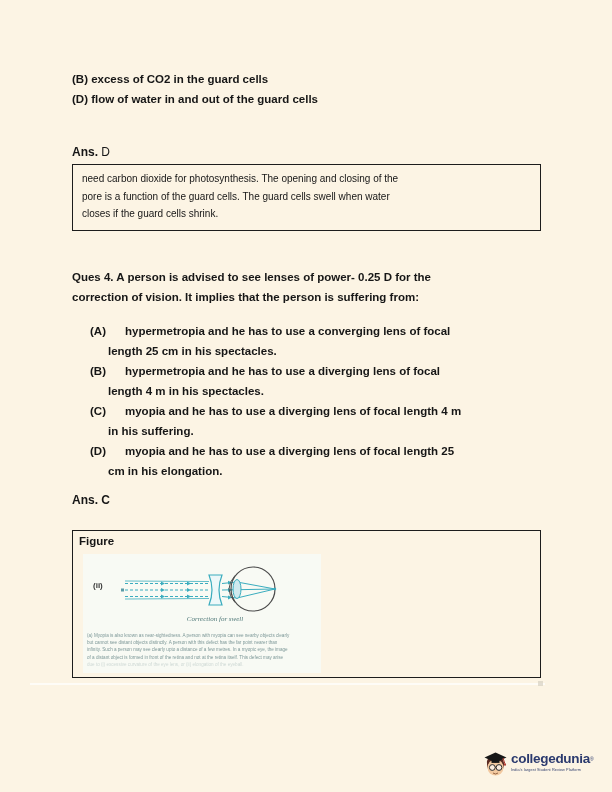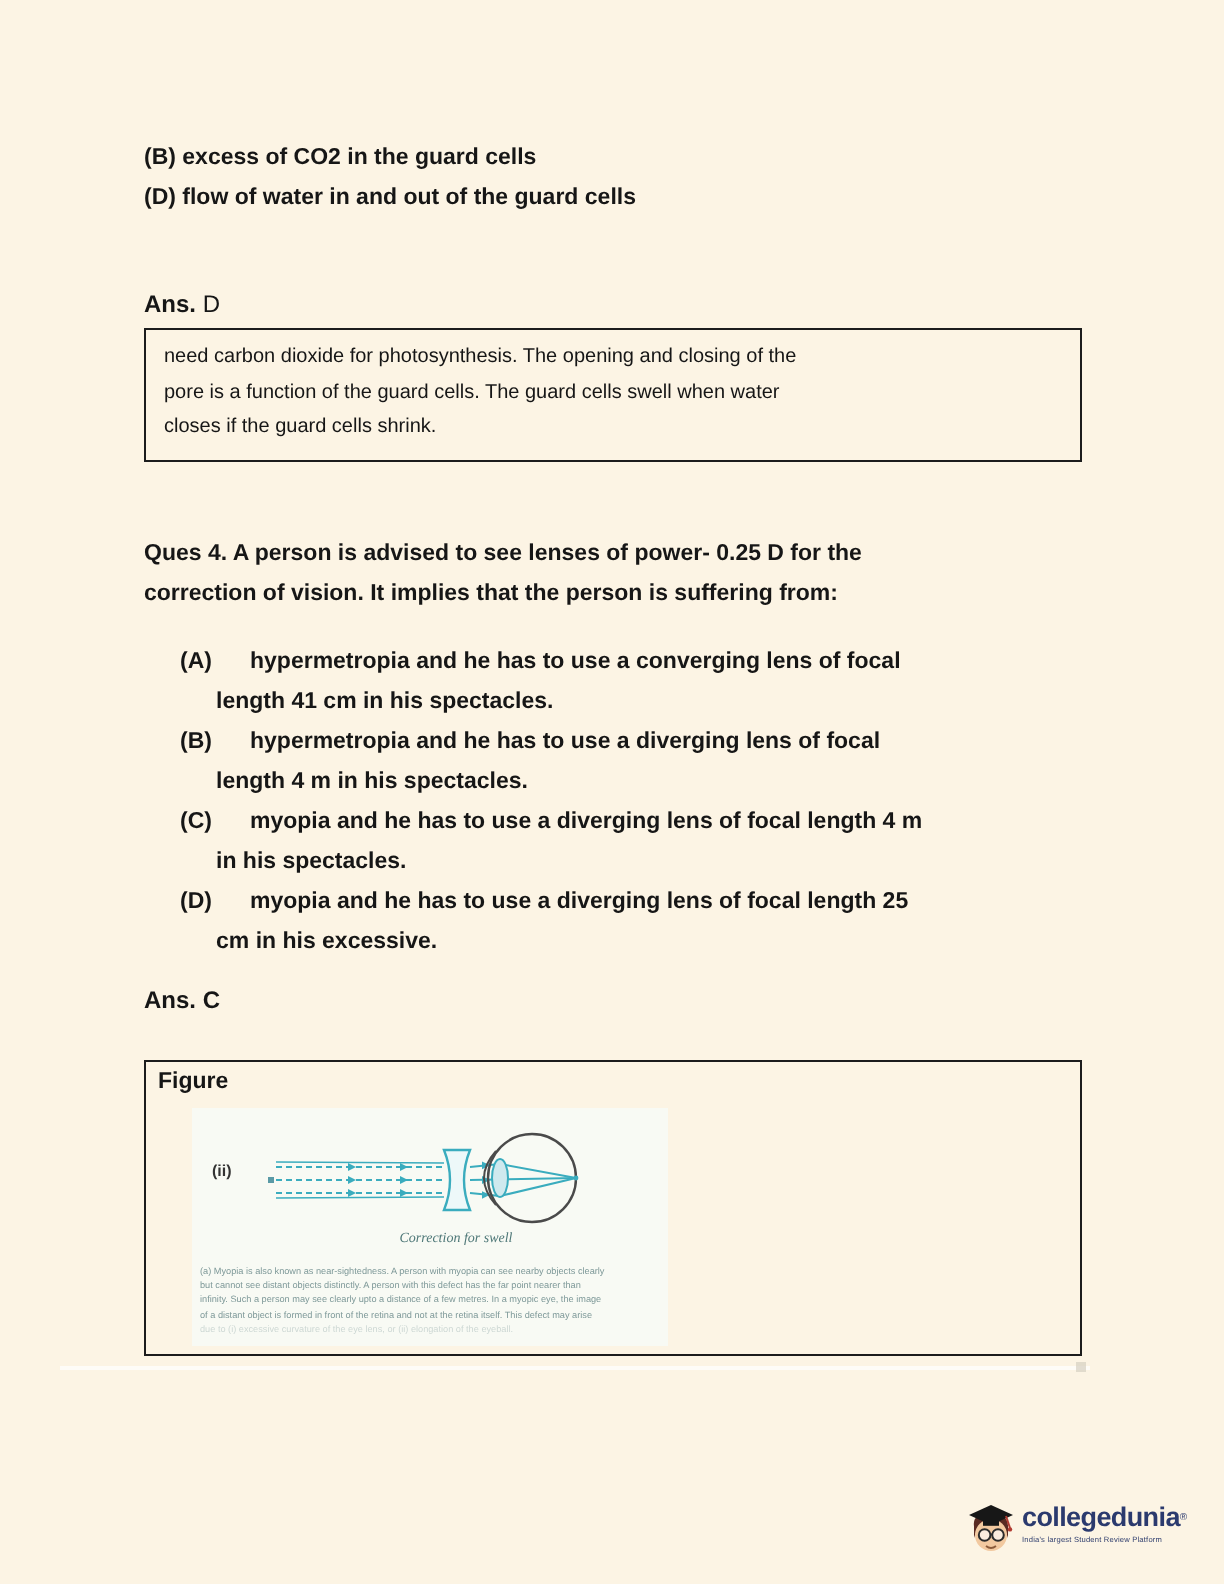--- a/index.html
+++ b/index.html
@@ -30,21 +30,21 @@
   .opt-l1{padding-left:18px;white-space:nowrap;}
   .opt-label{display:inline-block;min-width:35px;}
   .opt-l2{padding-left:36px;white-space:nowrap;}
   
   .fig-box{
     left:72px;top:530px;width:469px;height:148px;box-sizing:border-box;
     border:1.5px solid #1c1c1c;
   }
   .fig-label{position:absolute;left:6px;top:4px;font-size:11.5px;font-weight:bold;}
   .fig-image{
-    position:absolute;left:23px;top:23px;width:238px;height:119px;
+    position:absolute;left:10px;top:23px;width:238px;height:119px;
     background:#f8faf4;overflow:hidden;
   }
   .fig-item-label{position:absolute;left:10px;top:27px;font-size:8px;font-weight:bold;color:#333;}
   .fig-svg{position:absolute;left:32px;top:8px;}
   .fig-caption{
     position:absolute;left:32px;top:61px;width:200px;text-align:center;
     font-family:"Liberation Serif", serif;font-style:italic;
     font-size:7px;color:#4f7878;
   }
   .fig-body{
@@ -83,33 +83,33 @@
 </div>
 
 <div class="abs q4-title">
   <div>Ques 4. A person is advised to see lenses of power- 0.25 D for the</div>
   <div>correction of vision. It implies that the person is suffering from:</div>
 </div>
 
 <div class="abs q4-options">
   <div class="opt">
     <div class="opt-l1"><span class="opt-label">(A)</span><span>hypermetropia and he has to use a converging lens of focal</span></div>
-    <div class="opt-l2">length 41 cm in his spectacles.</div>
+    <div class="opt-l2">length 25 cm in his spectacles.</div>
   </div>
   <div class="opt">
     <div class="opt-l1"><span class="opt-label">(B)</span><span>hypermetropia and he has to use a diverging lens of focal</span></div>
     <div class="opt-l2">length 4 m in his spectacles.</div>
   </div>
   <div class="opt">
     <div class="opt-l1"><span class="opt-label">(C)</span><span>myopia and he has to use a diverging lens of focal length 4 m</span></div>
-    <div class="opt-l2">in his spectacles.</div>
+    <div class="opt-l2">in his suffering.</div>
   </div>
   <div class="opt">
     <div class="opt-l1"><span class="opt-label">(D)</span><span>myopia and he has to use a diverging lens of focal length 25</span></div>
-    <div class="opt-l2">cm in his excessive.</div>
+    <div class="opt-l2">cm in his elongation.</div>
   </div>
 </div>
 
 <div class="abs ans-line" style="left:72px;top:493px;">
   <span>Ans.</span>
   <span class="ans-val-bold">C</span>
 </div>
 
 <div class="abs fig-box">
   <div class="fig-label">Figure</div>

